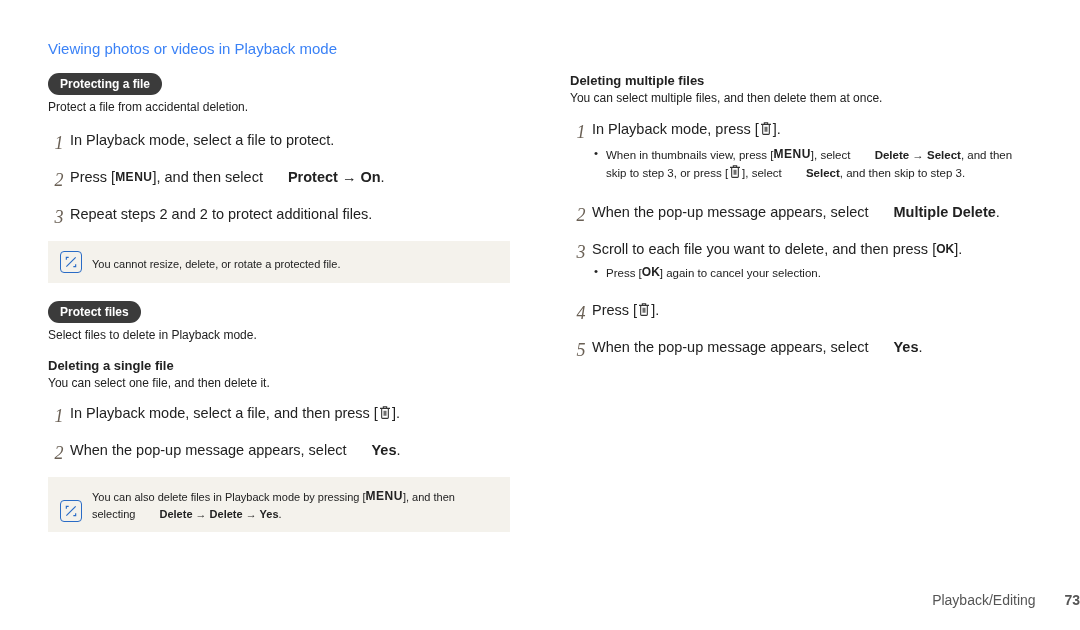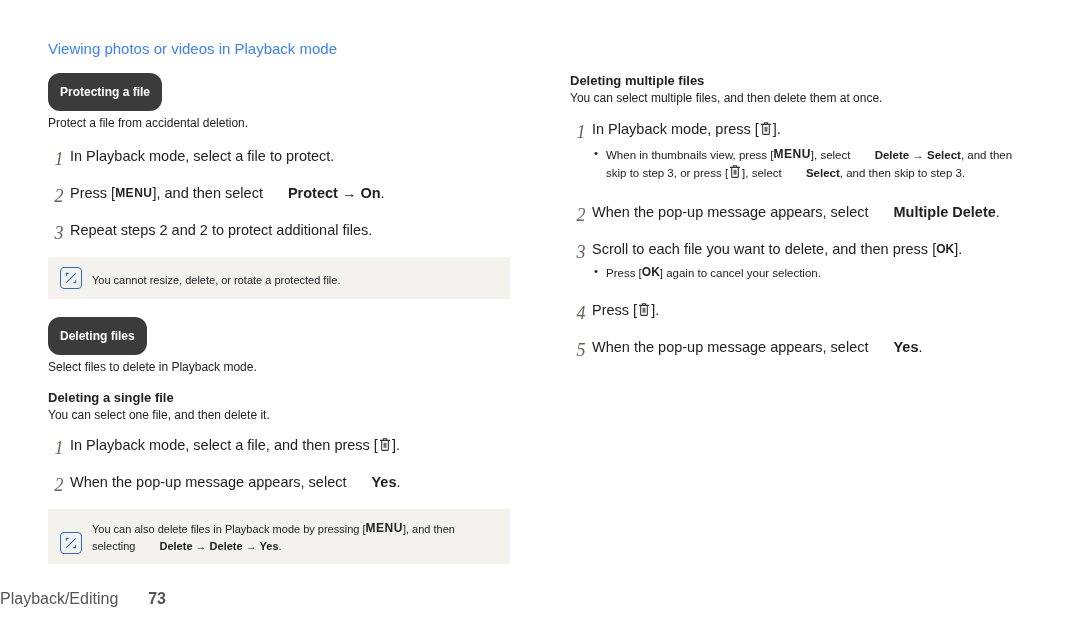--- a/index.html
+++ b/index.html
@@ -25,21 +25,21 @@
   .col {
     flex: 1;
     min-width: 0;
   }
   .pill {
     display: inline-block;
     background: #3b3b3b;
     color: #fff;
     font-weight: 600;
     font-size: 12px;
-    padding: 12px 12px;
+    padding: 4px 12px;
     border-radius: 12px;
     margin-bottom: 4px;
   }
   .intro {
     font-size: 12px;
     margin-bottom: 14px;
     line-height: 1.4;
   }
   .steps {
     list-style: none;
@@ -125,22 +125,22 @@
   .bullets li::before {
     content: "•";
     position: absolute;
     left: 2px;
     top: 0;
   }
   .footer {
     position: absolute;
     bottom: 22px;
     left: 0; right: 0;
-    text-align: left;
-    font-size: 16px;
+    text-align: right;
+    font-size: 14px;
     color: #555;
   }
   b { font-weight: 700; padding-left: 21px; }
 </style>
 </head>
 <body>
 
 <div class="header">Viewing photos or videos in Playback mode</div>
 
 <div class="columns">
@@ -169,21 +169,21 @@
 
     <div class="callout">
       <span class="icon">
         <svg viewBox="0 0 24 24">
             <path d="M4 20 L20 4 M8 4 L4 4 L4 8 M16 20 L20 20 L20 16"></path>
           </svg>
       </span>
       <span class="ctext">You cannot resize, delete, or rotate a protected file.</span>
     </div>
 
-    <div class="pill">Deleting files</div>
+    <div class="pill">Protect files</div>
     <div class="intro">Select files to delete in Playback mode.</div>
 
     <div class="subheading">Deleting a single file</div>
     <div class="subintro">You can select one file, and then delete it.</div>
 
     <ol class="steps">
       <li>
         <span class="stepnum">1</span>
         <span class="steptext">
           <span>In Playback mode, select a file, and then press [</span><span class="trash"><svg viewBox="0 0 16 18">

